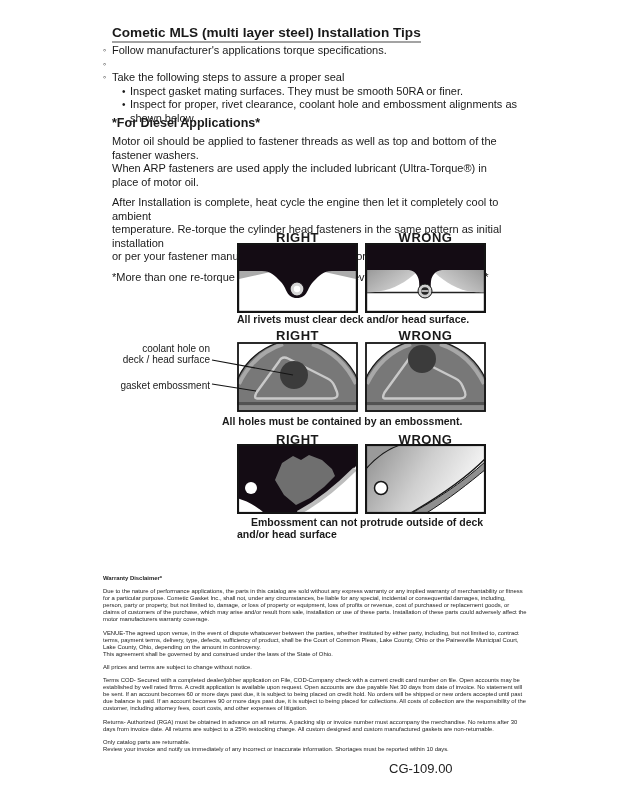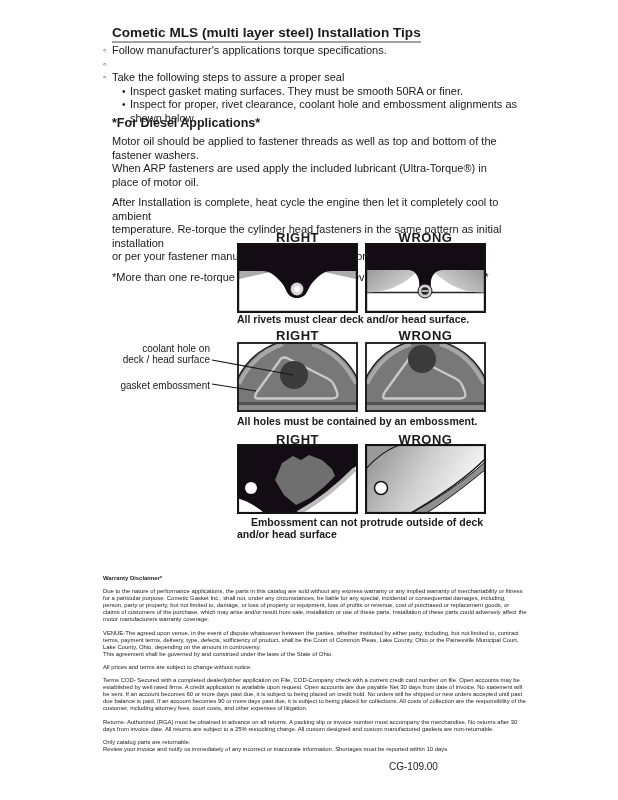--- a/index.html
+++ b/index.html
@@ -32,21 +32,21 @@
     position:absolute;font-size:10px;line-height:10.5px;text-align:right;width:104px;
   }
   .leader-overlay{position:absolute;left:208px;top:338px;width:122px;height:70px;}
   .disclaimer{
     position:absolute;left:103px;top:575px;width:424px;
     font-size:5.9px;line-height:7.1px;color:#222;
   }
   .disclaimer .dheading{font-weight:bold;margin-bottom:6px;}
   .disclaimer .dp{margin:0 0 6px 0;}
   .disclaimer .dp0{margin:0;}
-  .footer{position:absolute;left:389px;top:761px;font-size:10px;color:#222;}
+  .footer{position:absolute;left:389px;top:761px;font-size:13px;color:#222;}
 </style>
 </head>
 <body>
 
 <div class="page">
 
   <div class="title">Cometic MLS (multi layer steel) Installation Tips</div>
 
   <div class="bullets">
     <div class="b-row">
@@ -166,21 +166,21 @@
       <circle cx="57" cy="17" r="14" fill="#3b3b3b"></circle>
       <rect x="1" y="1" width="119" height="68" fill="none" stroke="#141414" stroke-width="1.8"></rect>
     </svg>
   </div>
 
   <svg class="leader-overlay" viewBox="0 0 122 70">
     <line x1="4" y1="22" x2="85" y2="37" stroke="#141414" stroke-width="1.1"></line>
     <line x1="4" y1="46" x2="48" y2="53" stroke="#141414" stroke-width="1.1"></line>
   </svg>
 
-  <div class="fig-caption" style="left:237px;top:415px;">All holes must be contained by an embossment.</div>
+  <div class="fig-caption" style="left:222px;top:415px;">All holes must be contained by an embossment.</div>
 
   <div class="fig-label" style="left:237px;top:432px;">RIGHT</div>
   <div class="fig-label" style="left:365px;top:432px;">WRONG</div>
 
   <div class="fig-box" style="left:237px;top:444px;">
     <svg viewBox="0 0 121 70">
       <rect x="0" y="0" width="121" height="70" fill="#ffffff"></rect>
       <path d="M0,0 H121 V20 C100,42 80,58 58,70 H28 C20,62 10,57 0,54 Z" fill="#140c14"></path>
       <path d="M118,25 C98,45 80,59 61,69" stroke="#bdbdbd" stroke-width="4.5" fill="none"></path>
       <path d="M38,36 L45,19 L56,12 L64,16 L72,11 L85,16 L95,25 L98,32 L87,43 L73,54 L59,61 L47,51 Z" fill="#6f6f6f"></path>

